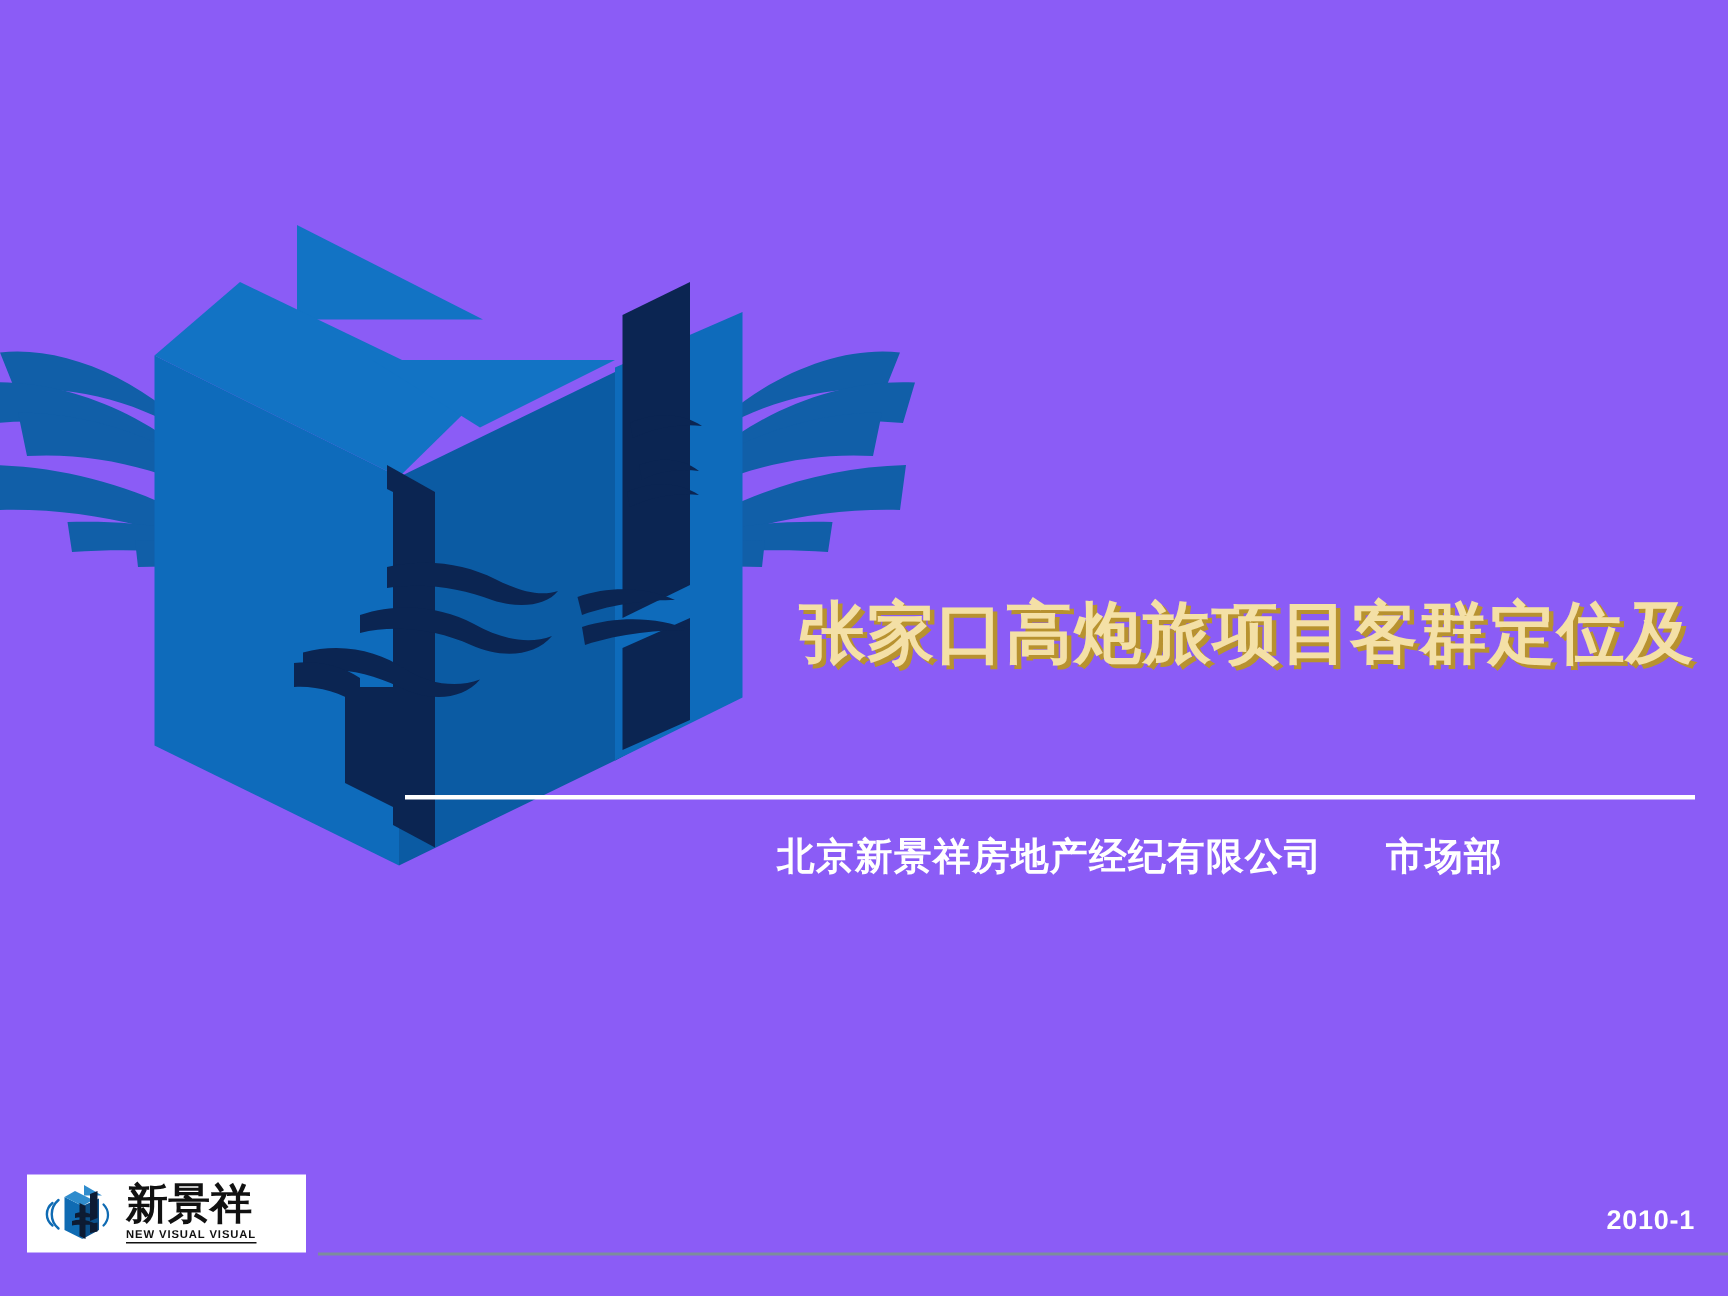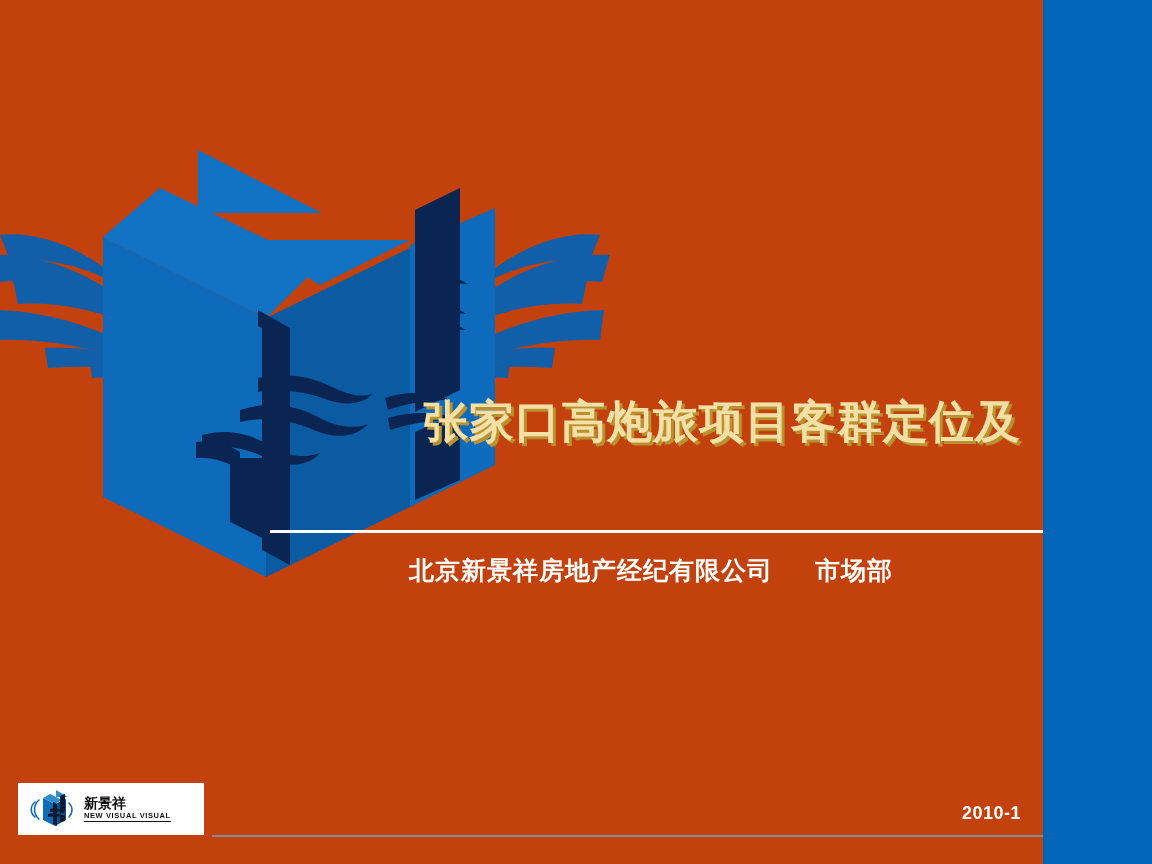--- a/index.html
+++ b/index.html
@@ -10,23 +10,23 @@
     overflow: hidden;
   }
 
   body {
     font-family: "Liberation Sans", "DejaVu Sans", sans-serif;
     background: #0166b8;
   }
 
   #slide {
     position: relative;
-    width: 1043px;
+    width: 1152px;
     height: 864px;
-    background: #c2410c;
+    background: #8b5cf6;
     overflow: hidden;
   }
 
   
   #watermark {
     position: absolute;
     left: -10px;
     top: 60px;
     width: 620px;
     height: 560px;
@@ -94,21 +94,21 @@
   #logo-mark { width: 56px; height: 42px; flex: 0 0 auto; }
   #logo-mark svg { display: block; width: 100%; height: 100%; }
 
   #logo-wordmark {
     margin-left: 2px;
     display: flex;
     flex-direction: column;
     align-items: flex-start;
   }
   #logo-cn {
-    font-size: 14px;
+    font-size: 28px;
     font-weight: bold;
     color: #111111;
     line-height: 1;
     letter-spacing: 0px;
     font-family: "DejaVu Sans", "Liberation Sans", sans-serif;
   }
   #logo-en {
     font-size: 7.5px;
     font-weight: bold;
     color: #111111;

